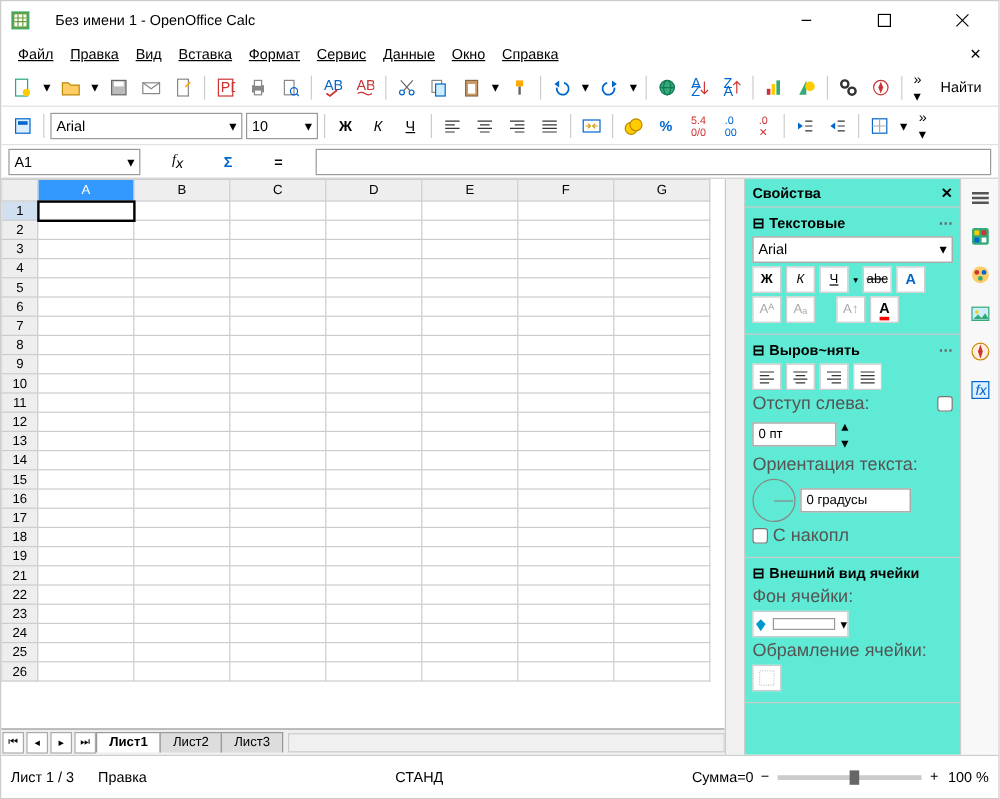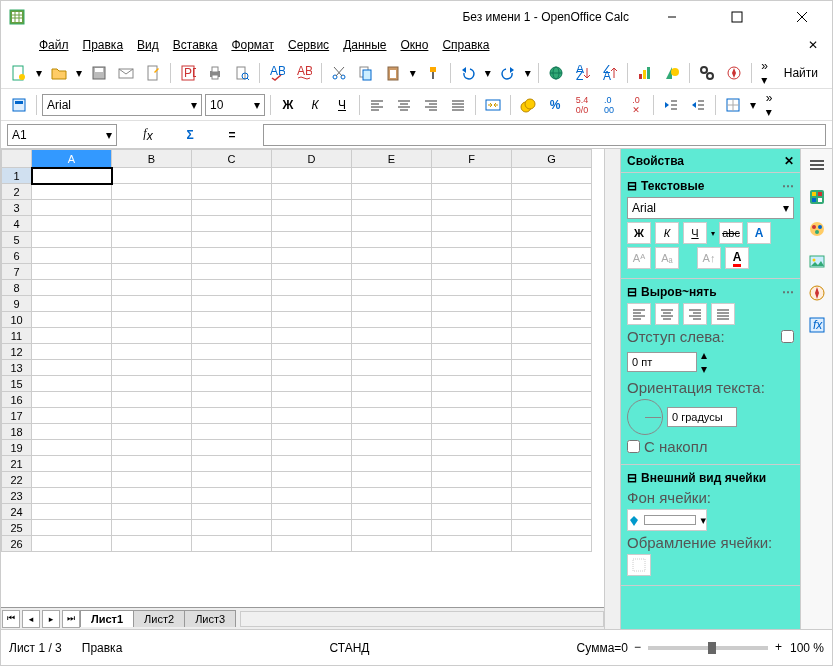--- a/index.html
+++ b/index.html
@@ -1,25 +1,25 @@
 <!DOCTYPE html>
 <html><head>
 <meta charset="utf-8">
 <style>
 * { margin: 0; padding: 0; box-sizing: border-box; font-family: "Segoe UI", Tahoma, sans-serif; font-size: 12px; }
 body { background: #fff; width: 833px; height: 666px; border: 1px solid #ccc; display: flex; flex-direction: column; overflow: hidden; }
 
 
-.titlebar { height: 32px; display: flex; align-items: center; padding: 0 8px; gap: 21px; text-align: right; }
+.titlebar { height: 32px; display: flex; align-items: center; padding: 0 8px; gap: 21px; }
 .titlebar .title { flex: 1; font-size: 12px; }
 .tb-btn { width: 44px; height: 28px; display: flex; align-items: center; justify-content: center; }
 .tb-btn svg { width: 12px; height: 12px; }
 
 
-.menubar { height: 24px; display: flex; align-items: center; padding: 0 8px; gap: 2px; margin-left: 24px; }
+.menubar { height: 24px; display: flex; align-items: center; padding: 0 8px; gap: 2px; }
 .menu-item { padding: 2px 6px; cursor: default; }
 .menu-item u { text-decoration: underline; }
 .menubar .close-menu { margin-left: auto; padding: 0 6px; }
 
 
 .toolbar { height: 32px; display: flex; align-items: center; padding: 2px 6px; gap: 3px; border-bottom: 1px solid #e0e0e0; }
 .tool-btn { width: 24px; height: 24px; display: flex; align-items: center; justify-content: center; border: 1px solid transparent; }
 .tool-sep { width: 1px; height: 20px; background: #ccc; margin: 0 2px; }
 .tool-dd { width: 10px; display:flex; align-items:center; justify-content:center; }
 .tool-more { display:flex; flex-direction:column; align-items:center; justify-content:center; width:16px; }
@@ -562,20 +562,30 @@
               <td class="cell "></td>
               <td class="cell "></td>
               <td class="cell "></td>
               <td class="cell "></td>
               <td class="cell "></td>
               <td class="cell "></td>
               <td class="cell "></td>
             </tr>
             <tr>
               <th class="row-h ">13</th>
+              <td class="cell "></td>
+              <td class="cell "></td>
+              <td class="cell "></td>
+              <td class="cell "></td>
+              <td class="cell "></td>
+              <td class="cell "></td>
+              <td class="cell "></td>
+            </tr>
+            <tr>
+              <th class="row-h ">14</th>
               <td class="cell "></td>
               <td class="cell "></td>
               <td class="cell "></td>
               <td class="cell "></td>
               <td class="cell "></td>
               <td class="cell "></td>
               <td class="cell "></td>
             </tr>
             <tr>
               <th class="row-h ">15</th>
@@ -791,21 +801,21 @@
           <span style="display:flex;flex-direction:column;font-size:7px">
             <span>▴</span>
             <span>▾</span>
           </span>
         </div>
       <div class="prop-row">
           <span class="prop-label">Ориентация текста:</span>
         </div>
       <div class="prop-row">
         <div class="circle"></div>
-        <input class="prop-input" style="width: 70px;" value="0 градусы">
+        <input class="prop-input" style="width: 92px;" value="0 градусы">
       </div>
       <div class="prop-row">
           <input type="checkbox" style="">
           <span class="prop-label">С накопл</span>
         </div>
     </div>
     <div class="sidepanel-section">
       <div class="section-title">
           <span>⊟</span>
           <span>Внешний вид ячейки</span>

